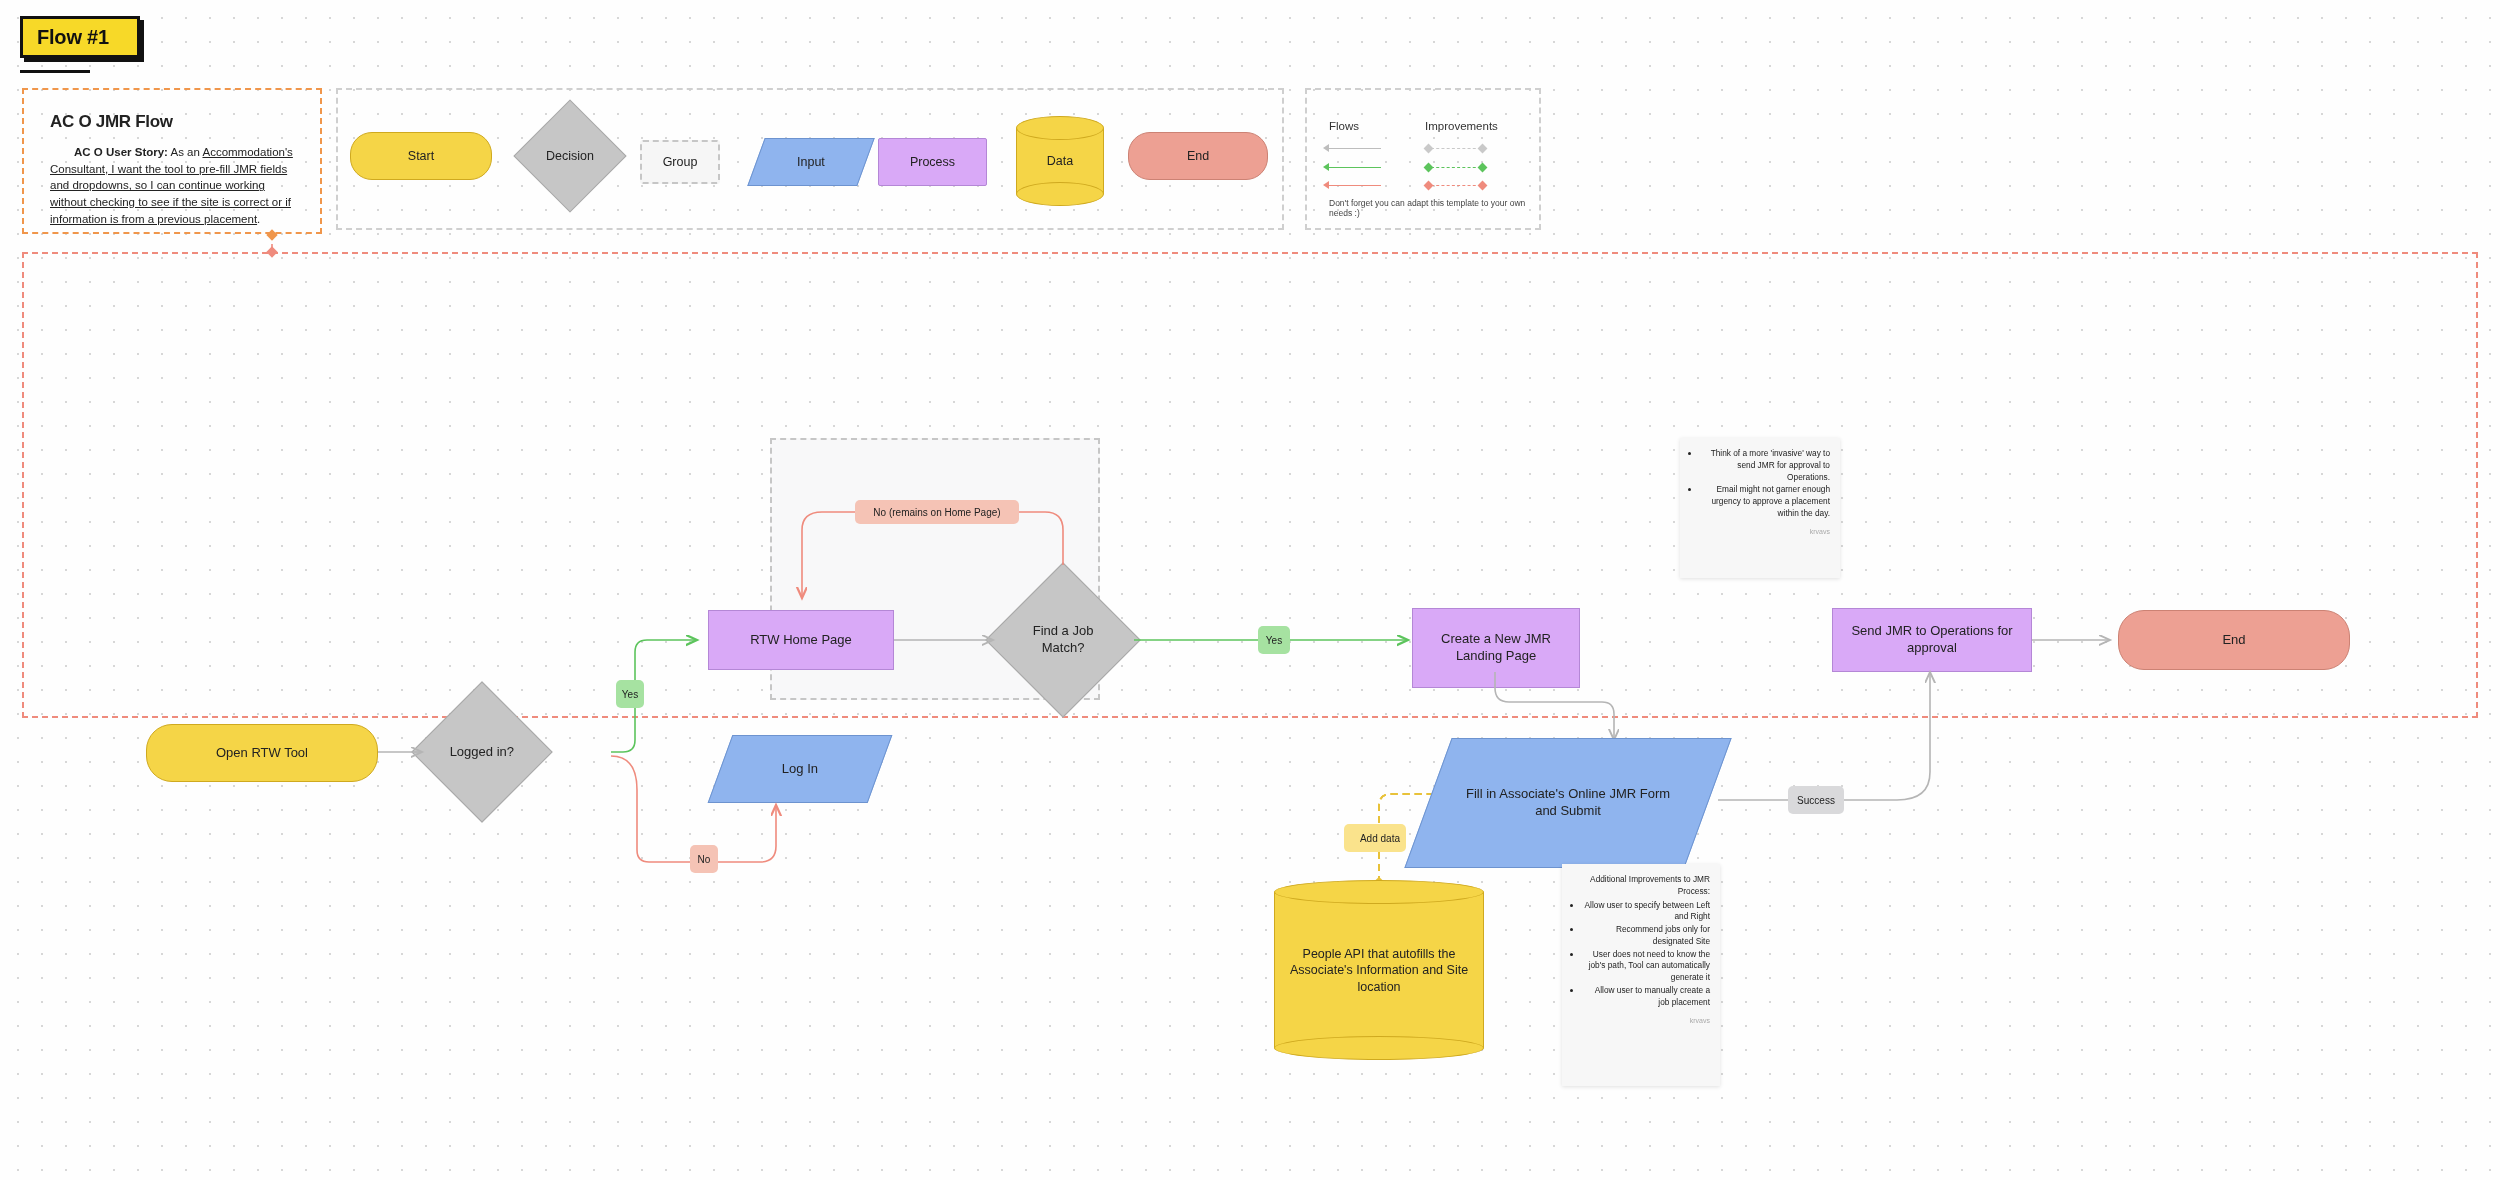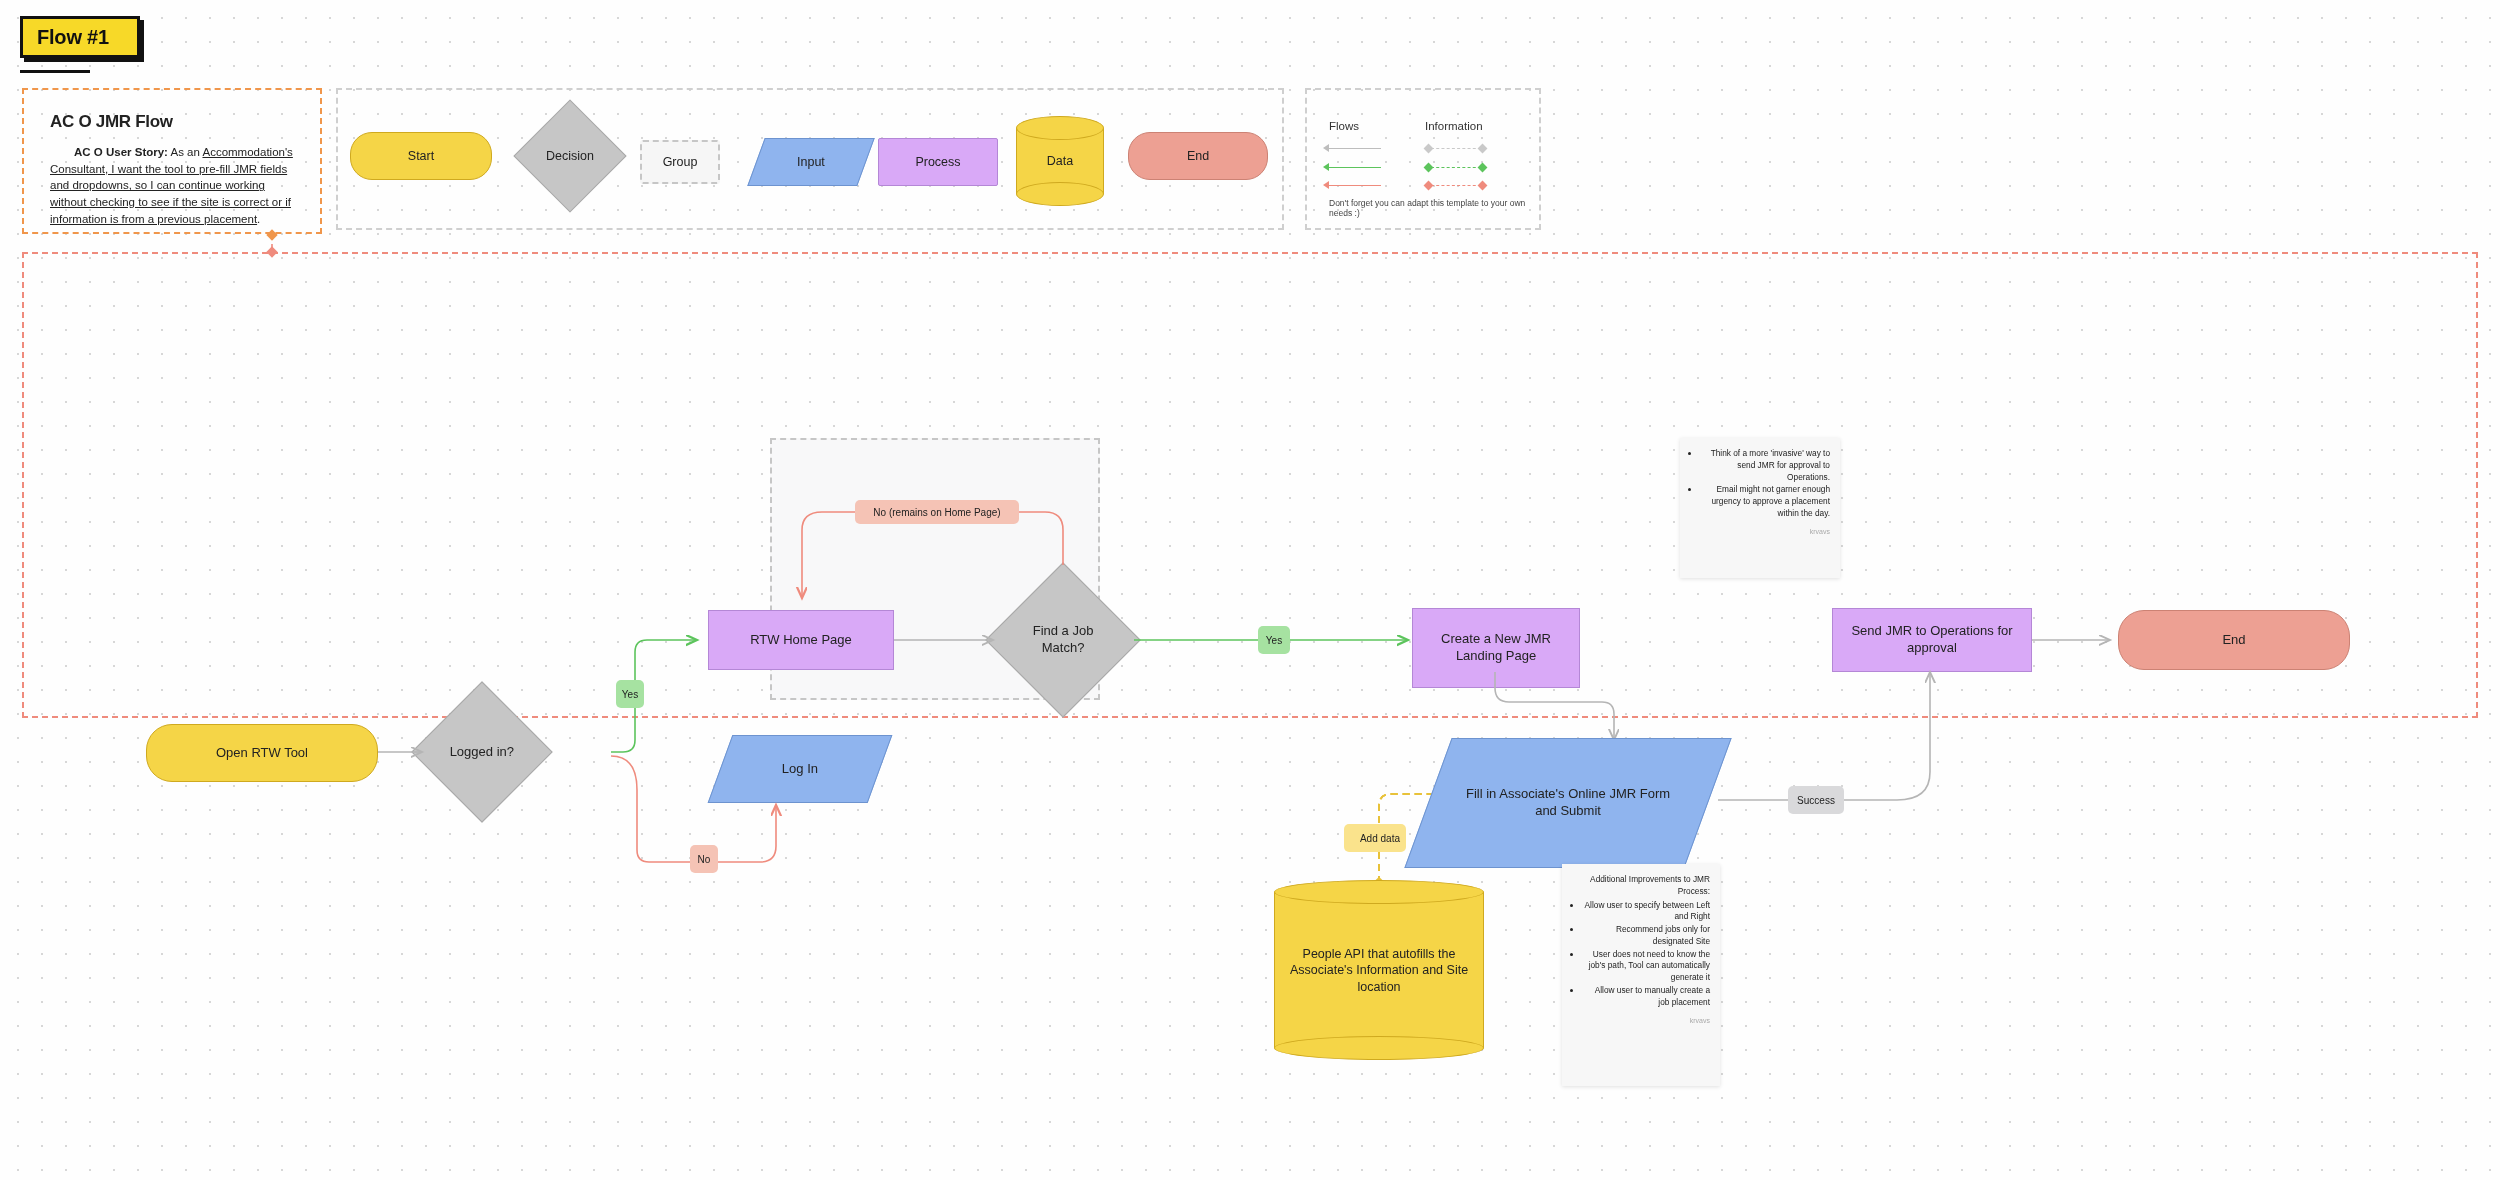--- a/index.html
+++ b/index.html
@@ -138,39 +138,39 @@
   </div>
 
   <div class="legend-shape sh-group" style="left:302px; top:50px; width:80px; height:44px;">
     <span>Group</span>
   </div>
 
   <div class="legend-shape sh-input parallelogram" style="left:418px; top:48px; width:110px; height:48px;">
     <span>Input</span>
   </div>
 
-  <div class="legend-shape sh-process" style="left:540px; top:48px; width:120px; height:48px;justify-content:center;">
+  <div class="legend-shape sh-process" style="left:540px; top:48px; width:109px; height:48px;justify-content:center;">
     <span>Process</span>
   </div>
 
   <div class="cylinder" style="left:678px; top:26px; width:88px; height:90px;">
     <div class="cyl-body"></div>
     <div class="cyl-bot"></div>
     <div class="cyl-top"></div>
     <div class="cyl-label">Data</div>
   </div>
 
   <div class="legend-shape sh-end" style="left:790px; top:42px; width:140px; height:48px;">
     <span>End</span>
   </div>
 </div>
 
 <div class="frame frame-dashed-gray" id="arrow-legend">
   <div class="col-title" style="left:22px; top:30px;">Flows</div>
-  <div class="col-title" style="left:118px; top:30px;">Information</div>
+  <div class="col-title" style="left:118px; top:30px;">Improvements</div>
 
   <div class="ln" style="left:20px; top:58px; width:54px; border-color:#bdbdbd;"></div>
   <div class="arrowhead" style="left:16px; top:54px; border-right:6px solid #bdbdbd;"></div>
 
   <div class="ln" style="left:20px; top:77px; width:54px; border-color:#5cc45c;"></div>
   <div class="arrowhead" style="left:16px; top:73px; border-right:6px solid #5cc45c;"></div>
 
   <div class="ln" style="left:20px; top:95px; width:54px; border-color:#ef8b7d;"></div>
   <div class="arrowhead" style="left:16px; top:91px; border-right:6px solid #ef8b7d;"></div>
 

